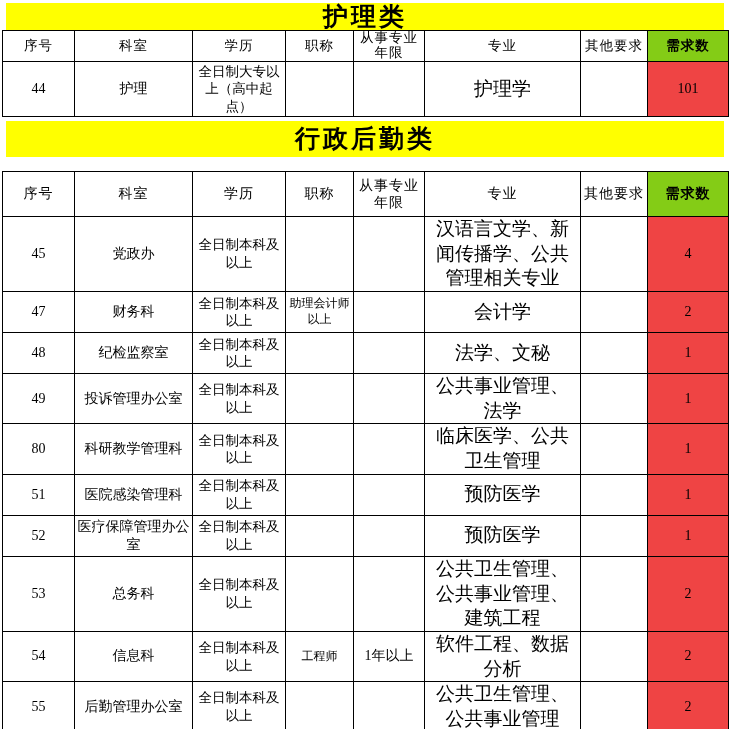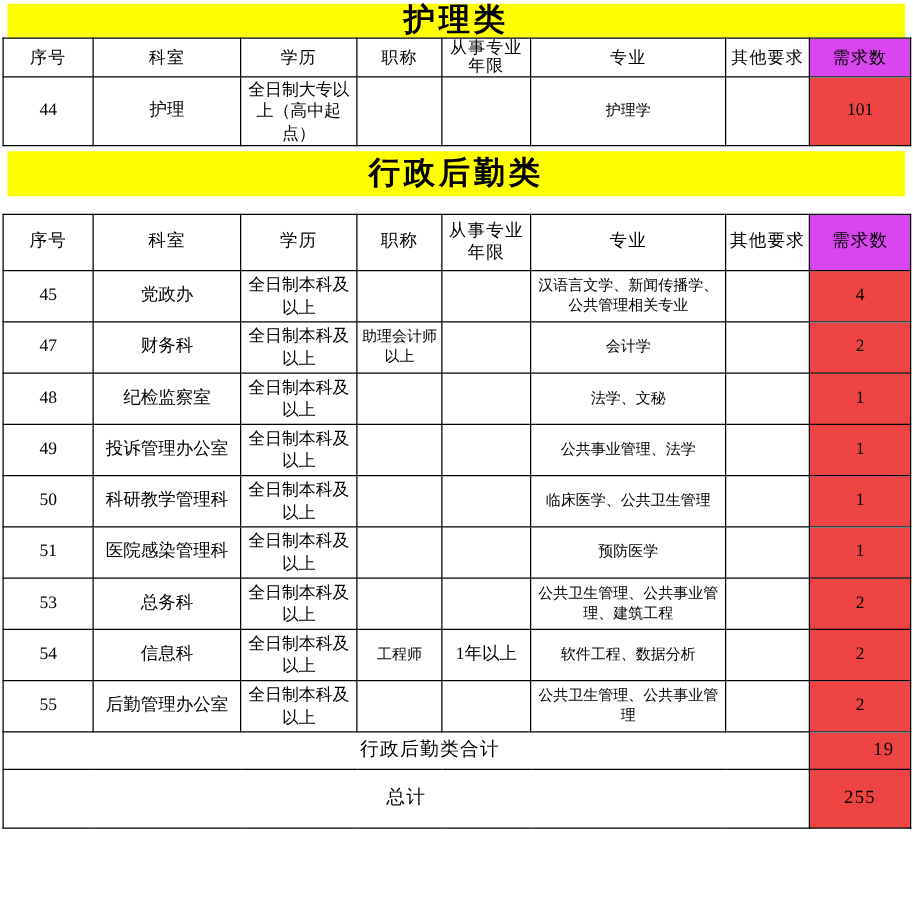--- a/index.html
+++ b/index.html
@@ -36,24 +36,24 @@
     word-break:break-all;
   }
   th{letter-spacing:1px;}
   tr.hdr1 th{height:30px;line-height:1.1;font-size:13.5px;}
   tr.hdr2 th{height:44px;line-height:1.25;}
   tr.row44 td{height:54px;text-align:center;}
   tr.drow td{height:40px;}
   tr.subtotal td{height:29px;font-size:15px;letter-spacing:1px;padding-left:40px;}
   tr.grandtotal td{height:46px;font-size:15px;letter-spacing:1px;}
   td.c-demand{background:#ef4444;}
-  th.c-demand{background:#d946ef;}
+  th.c-demand{background:#84cc16;font-weight:bold;}
   td.c-title{padding:0 1px;font-size:12px;}
   td.c-edu{font-size:13.5px;}
-  td.c-major{font-size:12px;}
+  td.c-major{font-size:19px;}
 </style>
 </head>
 <body>
 
 <div class="page">
 
   <div class="banner">护理类</div>
 
   <table>
     <colgroup>
@@ -151,32 +151,42 @@
       <td>49</td>
       <td>投诉管理办公室</td>
       <td class="c-edu">全日制本科及以上</td>
       <td class="c-title"></td>
       <td></td>
       <td class="c-major">公共事业管理、法学</td>
       <td></td>
       <td class="c-demand">1</td>
     </tr>
     <tr class="drow">
-      <td>50</td>
+      <td>80</td>
       <td>科研教学管理科</td>
       <td class="c-edu">全日制本科及以上</td>
       <td class="c-title"></td>
       <td></td>
       <td class="c-major">临床医学、公共卫生管理</td>
       <td></td>
       <td class="c-demand">1</td>
     </tr>
     <tr class="drow">
       <td>51</td>
       <td>医院感染管理科</td>
+      <td class="c-edu">全日制本科及以上</td>
+      <td class="c-title"></td>
+      <td></td>
+      <td class="c-major">预防医学</td>
+      <td></td>
+      <td class="c-demand">1</td>
+    </tr>
+    <tr class="drow">
+      <td>52</td>
+      <td>医疗保障管理办公室</td>
       <td class="c-edu">全日制本科及以上</td>
       <td class="c-title"></td>
       <td></td>
       <td class="c-major">预防医学</td>
       <td></td>
       <td class="c-demand">1</td>
     </tr>
     <tr class="drow">
       <td>53</td>
       <td>总务科</td>

